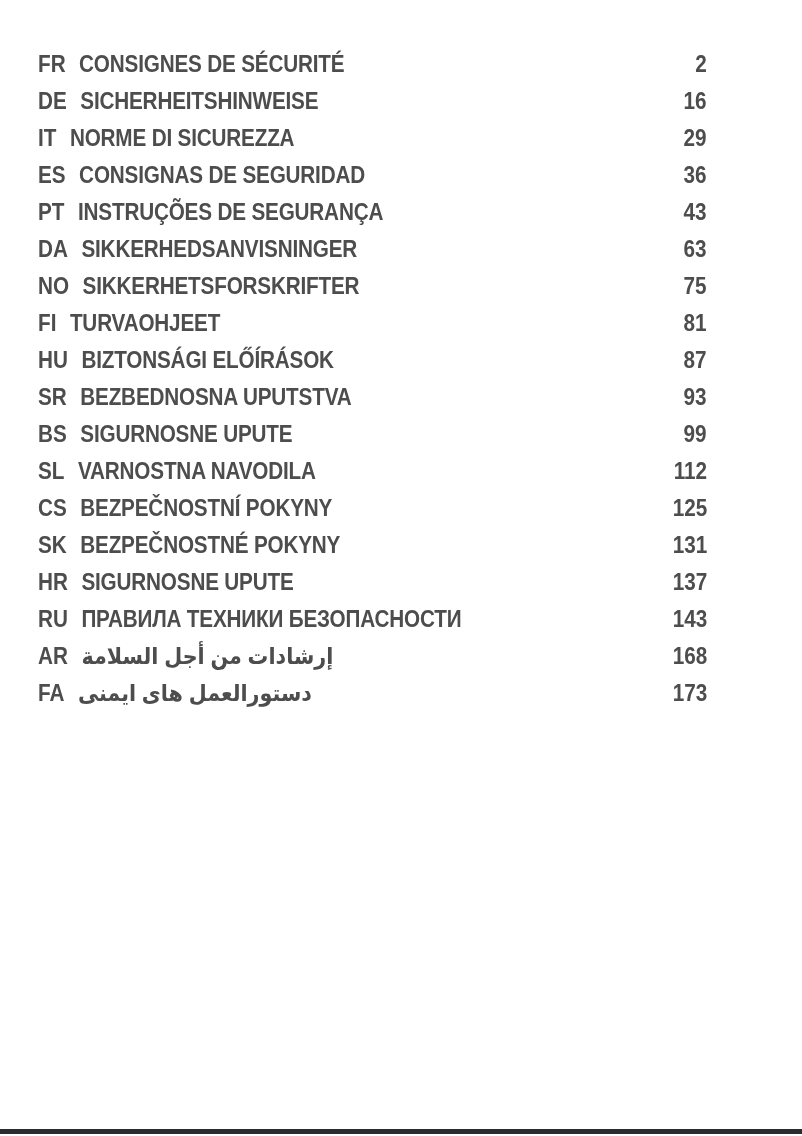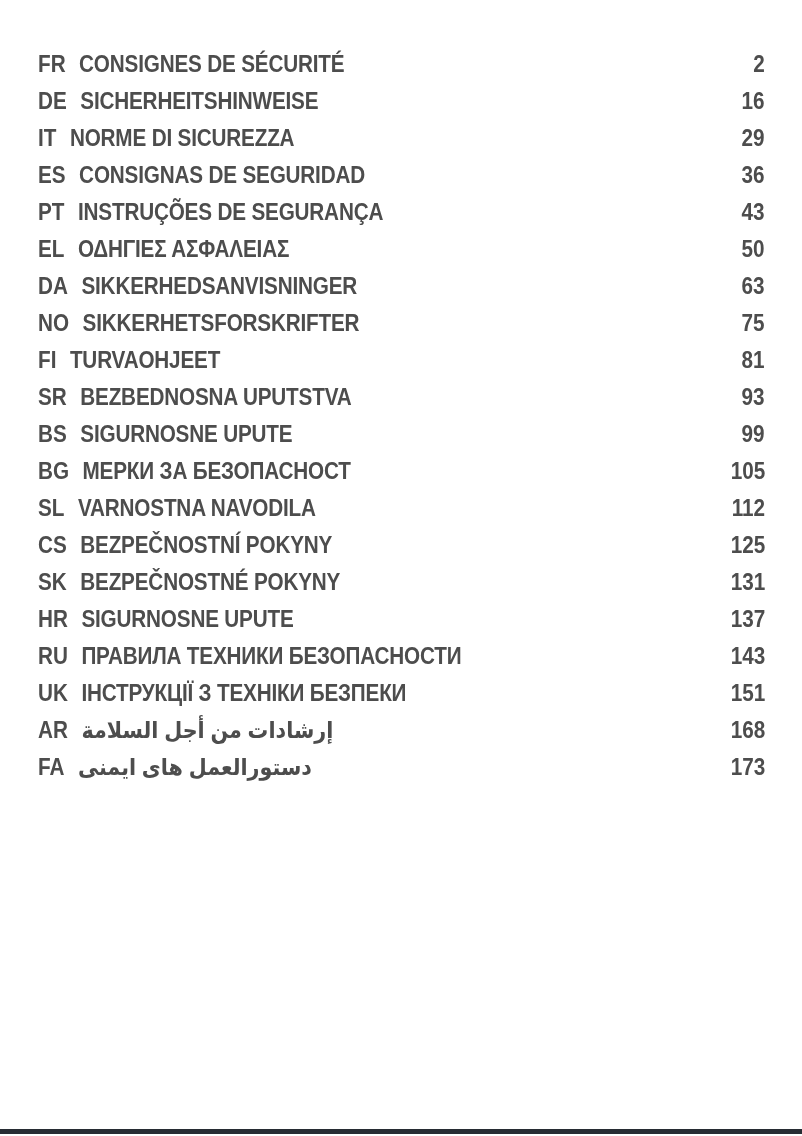--- a/index.html
+++ b/index.html
@@ -9,21 +9,21 @@
   }
   .page {
     position: relative;
     width: 802px;
     height: 1136px;
     background: var(--page-bg, #ffffff);
     overflow: hidden;
     font-family: "Liberation Sans", "DejaVu Sans", sans-serif;
   }
   .toc {
-    padding: 46px 37px 0 38px;
+    padding: 46px 95px 0 38px;
   }
   .toc-row {
     height: 37px;
     display: flex;
     align-items: center;
     justify-content: space-between;
     white-space: nowrap;
   }
   .row-left {
     display: flex;
@@ -97,27 +97,20 @@
     </div>
 
     <div class="toc-row">
       <span class="row-left">
         <span class="lang-code">PT</span>
         <span class="section-title">INSTRUÇÕES DE SEGURANÇA</span>
       </span>
       <span class="page-num">43</span>
     </div>
 
-    <div class="toc-row">
-      <span class="row-left">
-        <span class="lang-code">EL</span>
-        <span class="section-title">ΟΔΗΓΙΕΣ ΑΣΦΑΛΕΙΑΣ</span>
-      </span>
-      <span class="page-num">50</span>
-    </div>
 
 
     <div class="toc-row">
       <span class="row-left">
         <span class="lang-code">DA</span>
         <span class="section-title">SIKKERHEDSANVISNINGER</span>
       </span>
       <span class="page-num">63</span>
     </div>
 
@@ -131,44 +124,44 @@
     </div>
 
     <div class="toc-row">
       <span class="row-left">
         <span class="lang-code">FI</span>
         <span class="section-title">TURVAOHJEET</span>
       </span>
       <span class="page-num">81</span>
     </div>
 
+    <div class="toc-row">
+      <span class="row-left">
+        <span class="lang-code">HU</span>
+        <span class="section-title">BIZTONSÁGI ELŐÍRÁSOK</span>
+      </span>
+      <span class="page-num">87</span>
+    </div>
 
     <div class="toc-row">
       <span class="row-left">
         <span class="lang-code">SR</span>
         <span class="section-title">BEZBEDNOSNA UPUTSTVA</span>
       </span>
       <span class="page-num">93</span>
     </div>
 
     <div class="toc-row">
       <span class="row-left">
         <span class="lang-code">BS</span>
         <span class="section-title">SIGURNOSNE UPUTE</span>
       </span>
       <span class="page-num">99</span>
     </div>
 
-    <div class="toc-row">
-      <span class="row-left">
-        <span class="lang-code">BG</span>
-        <span class="section-title">МЕРКИ ЗА БЕЗОПАСНОСТ</span>
-      </span>
-      <span class="page-num">105</span>
-    </div>
 
     <div class="toc-row">
       <span class="row-left">
         <span class="lang-code">SL</span>
         <span class="section-title">VARNOSTNA NAVODILA</span>
       </span>
       <span class="page-num">112</span>
     </div>
 
 
@@ -197,27 +190,20 @@
     </div>
 
     <div class="toc-row">
       <span class="row-left">
         <span class="lang-code">RU</span>
         <span class="section-title">ПРАВИЛА ТЕХНИКИ БЕЗОПАСНОСТИ</span>
       </span>
       <span class="page-num">143</span>
     </div>
 
-    <div class="toc-row">
-      <span class="row-left">
-        <span class="lang-code">UK</span>
-        <span class="section-title">ІНСТРУКЦІЇ З ТЕХНІКИ БЕЗПЕКИ</span>
-      </span>
-      <span class="page-num">151</span>
-    </div>
 
 
     <div class="toc-row">
       <span class="row-left">
         <span class="lang-code">AR</span>
         <span class="section-title" dir="rtl">إرشادات من أجل السلامة</span>
       </span>
       <span class="page-num">168</span>
     </div>
 

